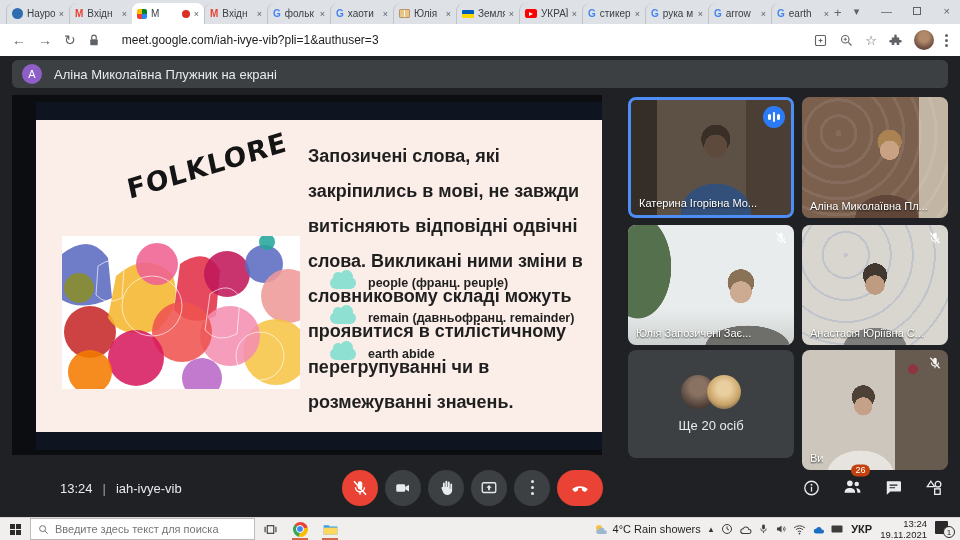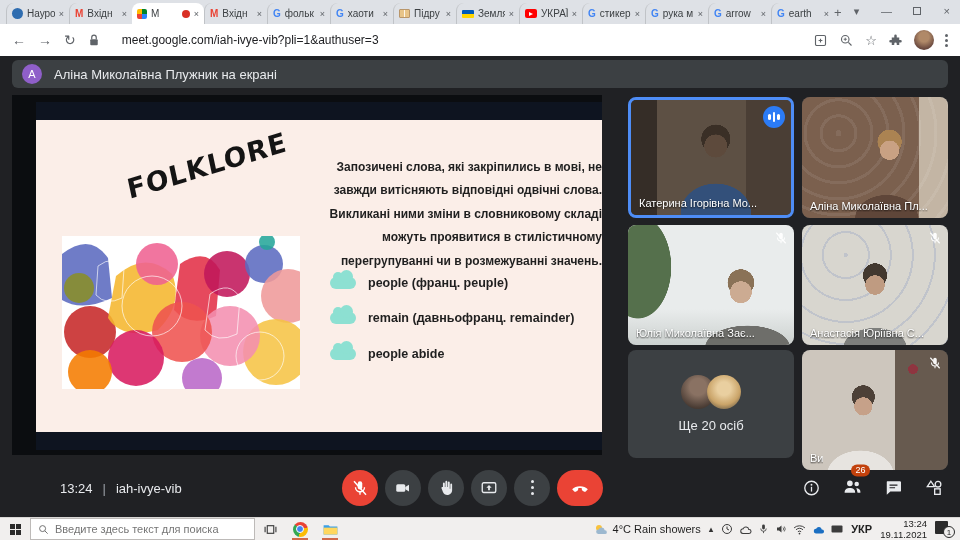--- a/index.html
+++ b/index.html
@@ -42,21 +42,21 @@
 
 .content{position:absolute;top:56px;left:0;width:960px;height:461px;background:#202124}
 .banner{position:absolute;left:12px;top:4px;width:936px;height:28px;background:#3c4043;border-radius:6px;display:flex;align-items:center;gap:12px;padding:0 10px;color:#e8eaed;font-size:13px}
 .bava{width:20px;height:20px;border-radius:50%;background:#8f5fc9;color:#fff;font-size:11px;display:flex;align-items:center;justify-content:center;flex:none}
 
 .presentation{position:absolute;left:12px;top:39px;width:590px;height:360px;background:#0b0d10;overflow:hidden}
 .sbar{position:absolute;left:24px;width:566px;height:18px;background:#0e1420}
 .sbar.top{top:7px}.sbar.bot{top:337px}
 .slide{position:absolute;left:24px;top:25px;width:566px;height:312px;background:#fbeee8;overflow:hidden}
 .slide-title{position:absolute;left:64px;top:30px;width:214px;text-align:center;font-size:27px;font-weight:bold;letter-spacing:1px;color:#141414;transform:rotate(-17deg) skewX(-5deg);font-family:"DejaVu Sans",sans-serif}
-.slide-para{position:absolute;left:272px;top:36px;width:294px;font-size:12px;line-height:1.95;font-weight:bold;color:#1f1f1f;text-align:right}
+.slide-para{position:absolute;left:272px;top:19px;width:294px;font-size:18px;line-height:1.95;font-weight:bold;color:#1f1f1f;text-align:left}
 .bullet{position:absolute;left:294px;display:flex;align-items:center;gap:12px;height:26px}
 .b0{top:150px}.b1{top:185px}.b2{top:221px}
 .cloud{position:relative;width:26px;height:12px;background:#8de0d2;border-radius:7px;flex:none}
 .cloud::before{content:"";position:absolute;left:3px;top:-5px;width:10px;height:10px;border-radius:50%;background:#8de0d2}
 .cloud::after{content:"";position:absolute;right:3px;top:-7px;width:13px;height:13px;border-radius:50%;background:#8de0d2}
 .btext{font-size:12.5px;font-weight:bold;color:#1f1f1f;white-space:nowrap}
 .collage{position:absolute;left:26px;top:116px;width:238px;height:153px;background:#fff}
 
 
 .tile{position:absolute;border-radius:8px;overflow:hidden;background:#3c4043}
@@ -174,21 +174,21 @@
         <span class="tlabel">фольк</span>
         <span class="tclose">×</span>
       </div>
     <div class="tab">
         <span class="fav fav-google">G</span>
         <span class="tlabel">хаоти</span>
         <span class="tclose">×</span>
       </div>
     <div class="tab">
         <span class="fav fav-book"></span>
-        <span class="tlabel">Підру</span>
+        <span class="tlabel">Юлія</span>
         <span class="tclose">×</span>
       </div>
     <div class="tab">
         <span class="fav fav-ua"></span>
         <span class="tlabel">Земля</span>
         <span class="tclose">×</span>
       </div>
     <div class="tab">
         <span class="fav fav-yt"></span>
         <span class="tlabel">УКРАЇН</span>
@@ -273,21 +273,21 @@
         <div class="bullet b0">
             <span class="cloud"></span>
             <span class="btext">people (франц. peuple)</span>
           </div>
         <div class="bullet b1">
             <span class="cloud"></span>
             <span class="btext">remain (давньофранц. remainder)</span>
           </div>
         <div class="bullet b2">
             <span class="cloud"></span>
-            <span class="btext">people abide</span>
+            <span class="btext">earth abide</span>
           </div>
         <svg class="collage" viewBox="0 0 238 153">
           <rect width="238" height="153" fill="#fff"></rect>
           <g style="mix-blend-mode:multiply" fill-opacity="0.88">
             <path d="M0 18 Q28 -4 46 22 L50 62 Q20 76 0 64 Z" fill="#5b6abf"></path>
             <circle cx="17" cy="52" r="15" fill="#8a8f28"></circle>
             <circle cx="28" cy="96" r="26" fill="#c62828"></circle>
             <path d="M54 40 q30 -26 56 -2 q12 30 -14 56 q-36 10 -50 -12 z" fill="#f5b62e"></path>
             <circle cx="95" cy="28" r="21" fill="#ef6292"></circle>
             <path d="M118 28 q26 -18 40 6 l-4 46 q-26 12 -42 -6 z" fill="#e23047"></path>
@@ -326,21 +326,21 @@
       <div class="vlabel">Аліна Миколаївна Пл...</div>
     </div>
     <div class="tile t3">
       <div class="vid vid3"></div>
       <svg class="micoff-badge" width="14" height="14" viewBox="0 0 24 24">
           <rect x="9" y="3" width="6" height="11" rx="3" fill="#fff"></rect>
           <path d="M6 11a6 6 0 0 0 12 0" fill="none" stroke="#fff" stroke-width="1.8"></path>
           <path d="M12 17v4" stroke="#fff" stroke-width="1.8"></path>
           <path d="M4 3l16 18" stroke="#fff" stroke-width="2"></path>
         </svg>
-      <div class="vlabel">Юлія Миколаївна Зає...</div>
+      <div class="vlabel">Юлія Запозичені Зає...</div>
     </div>
     <div class="tile t4">
       <div class="vid vid4"></div>
       <svg class="micoff-badge" width="14" height="14" viewBox="0 0 24 24">
           <rect x="9" y="3" width="6" height="11" rx="3" fill="#fff"></rect>
           <path d="M6 11a6 6 0 0 0 12 0" fill="none" stroke="#fff" stroke-width="1.8"></path>
           <path d="M12 17v4" stroke="#fff" stroke-width="1.8"></path>
           <path d="M4 3l16 18" stroke="#fff" stroke-width="2"></path>
         </svg>
       <div class="vlabel">Анастасія Юріївна С...</div>

